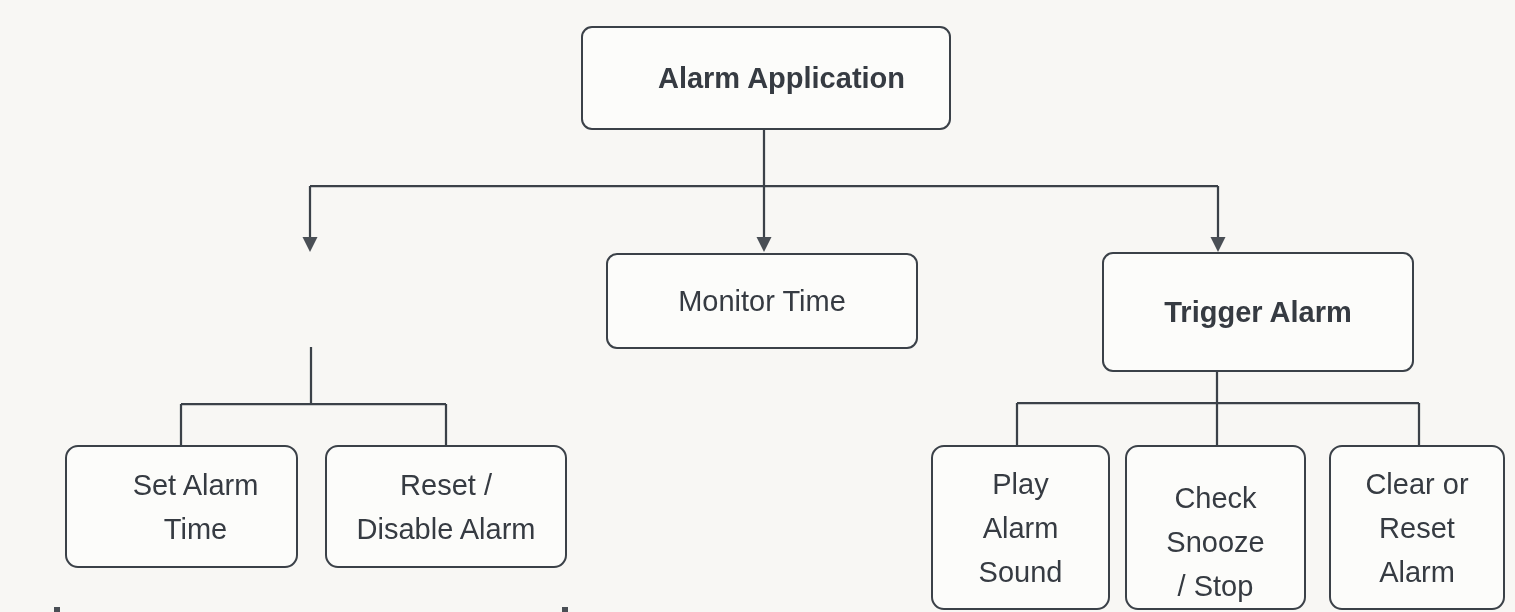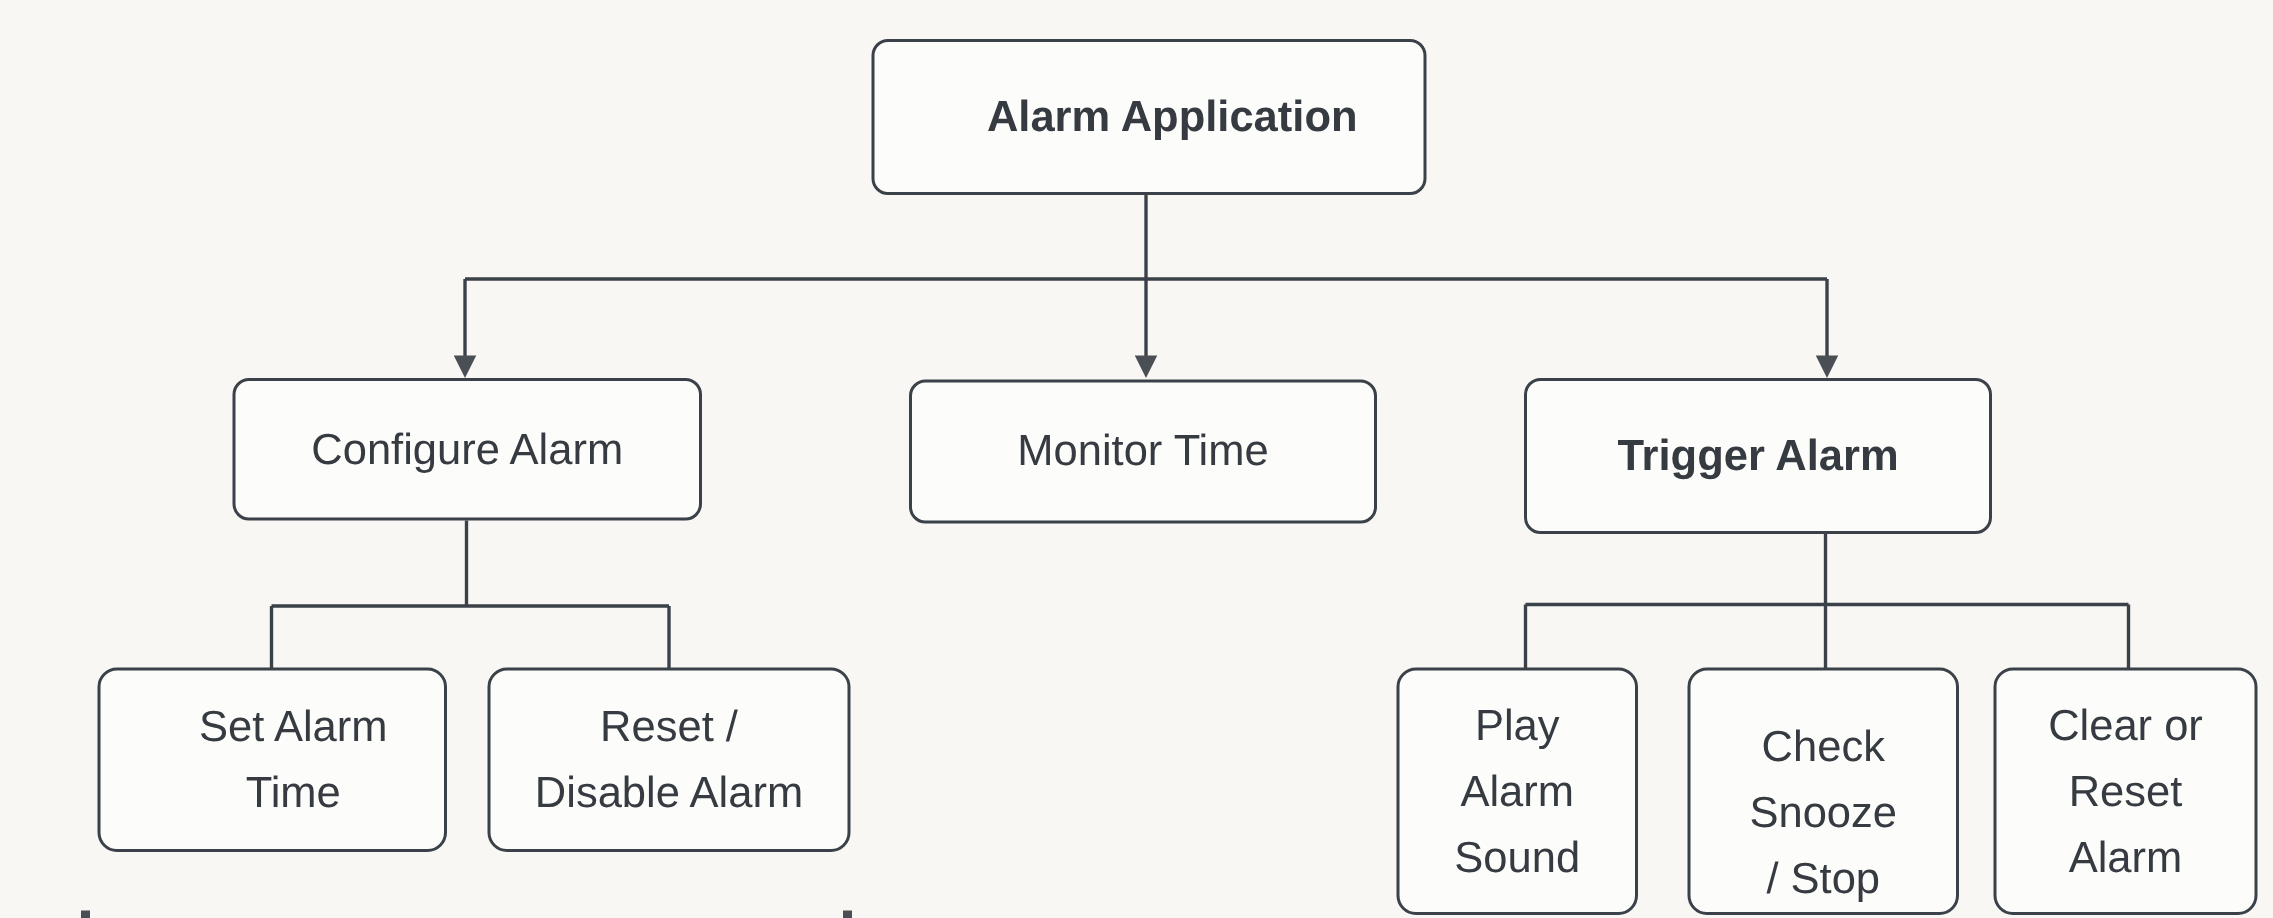--- a/index.html
+++ b/index.html
@@ -39,24 +39,24 @@
     white-space: pre-line;
     padding: 0 8px;
   }
   .node.bold { font-weight: 700; }
   .node.small { font-size: 29px; border-radius: 13px; }
 
   
   #node-root           { left: 581px;  top: 26px;  width: 370px; height: 104px; padding-left: 31px; }
   #node-configure      { left: 155px;  top: 252px; width: 313px; height: 95px;  }
   #node-monitor        { left: 606px;  top: 253px; width: 312px; height: 96px;  }
-  #node-trigger        { left: 1016px; top: 252px; width: 312px; height: 104px;  }
+  #node-trigger        { left: 1102px; top: 252px; width: 312px; height: 120px;  }
   #node-set-time       { left: 65px;   top: 445px; width: 233px; height: 123px; padding-left: 28px; }
   #node-enable-disable { left: 325px;  top: 445px; width: 242px; height: 123px; }
-  #node-play-sound     { left: 931px;  top: 445px; width: 161px; height: 165px; }
+  #node-play-sound     { left: 931px;  top: 445px; width: 179px; height: 165px; }
   #node-check-snooze   { left: 1125px; top: 445px; width: 181px; height: 165px; align-items: flex-end; }
   #node-clear-reset    { left: 1329px; top: 445px; width: 176px; height: 165px; }
 
   .crop-mark {
     position: absolute;
     width: 6px;
     height: 5px;
     background: #4a4f55;
     z-index: 1;
   }
@@ -93,23 +93,20 @@
       <path d="M 1017 403 L 1017 446"></path>
       <path d="M 1217 403 L 1217 446"></path>
       <path d="M 1419 403 L 1419 446"></path>
     </g>
   </svg>
 
   <div class="node bold" id="node-root">
     <span class="label">Alarm Application</span>
   </div>
 
-  <div class="node" id="node-configure">
-    <span class="label">Configure Alarm</span>
-  </div>
   <div class="node" id="node-monitor">
     <span class="label">Monitor Time</span>
   </div>
   <div class="node bold" id="node-trigger">
     <span class="label">Trigger Alarm</span>
   </div>
 
   <div class="node small" id="node-set-time">
     <span class="label">Set Alarm
 Time</span>

